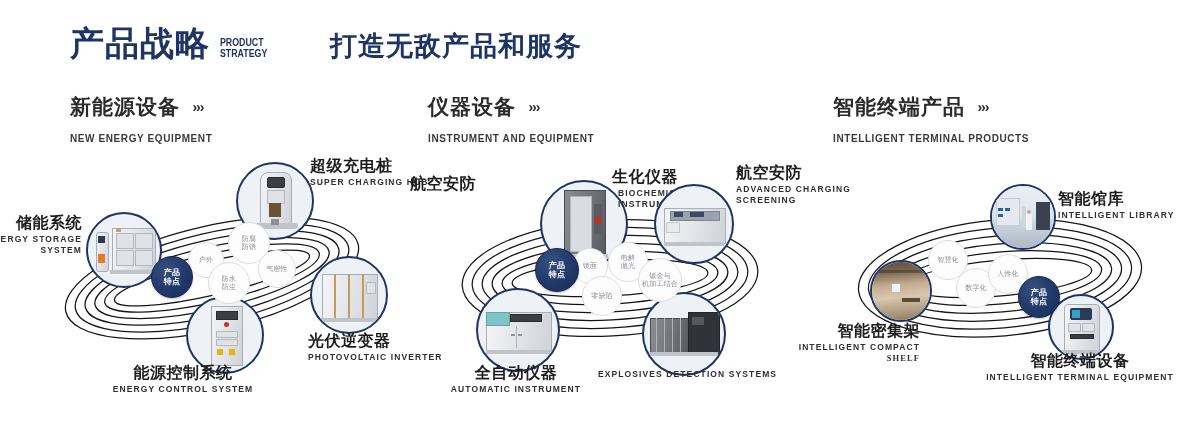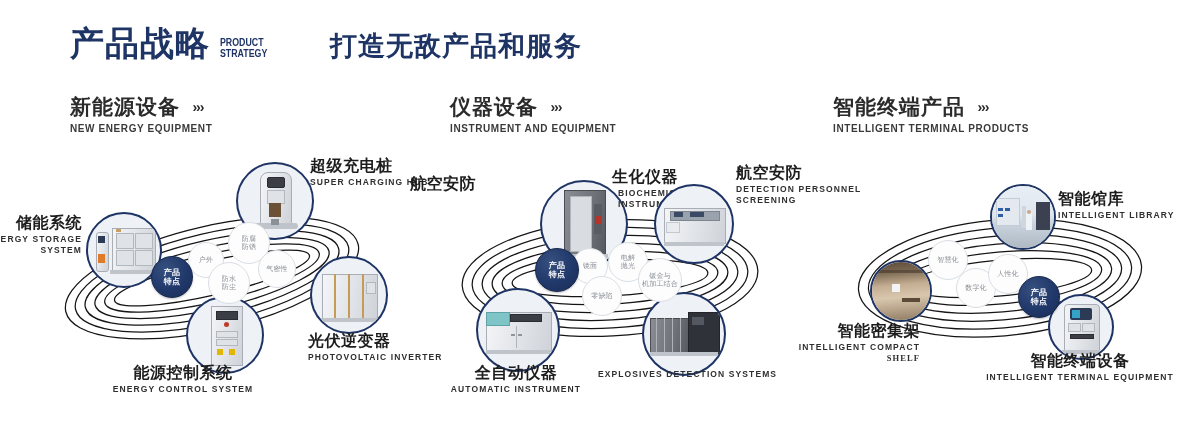--- a/index.html
+++ b/index.html
@@ -26,21 +26,21 @@
   .mast-en div{white-space:nowrap;}
   .mast-slogan{
     position:absolute;left:330px;top:33px;font-size:27px;font-weight:bold;
     color:#1e3465;letter-spacing:1px;line-height:1;
   }
 
   
   .sec-head{position:absolute;}
   .sec-cn{font-size:21px;font-weight:bold;color:#2b2b2b;letter-spacing:1px;line-height:22px;display:inline-block;vertical-align:middle;}
   .chev{display:inline-block;vertical-align:middle;margin-left:8px;color:#2b2b2b;font-size:14px;letter-spacing:-1px;font-weight:bold;}
-  .sec-en{font-size:10px;font-weight:bold;color:#3a3a3a;letter-spacing:0.6px;margin-top:5px;}
+  .sec-en{font-size:10px;font-weight:bold;color:#3a3a3a;letter-spacing:0.6px;margin-top:15px;}
 
   
   .cluster{position:absolute;}
   .orbits{position:absolute;left:0;top:0;}
 
   .node{position:absolute;border-radius:50%;overflow:hidden;
         border:2px solid #1e3465;background:#eef1f5;}
   .node .art{position:absolute;left:0;top:0;right:0;bottom:0;}
 
   
@@ -100,21 +100,21 @@
   <div class="mast-slogan">打造无敌产品和服务</div>
 
   <div class="sec-head" style="left:70px;top:96px;">
     <div>
       <span class="sec-cn">新能源设备</span>
       <span class="chev">›››</span>
     </div>
     <div class="sec-en">NEW ENERGY EQUIPMENT</div>
   </div>
 
-  <div class="sec-head" style="left:450px;top:96px;">
+  <div class="sec-head" style="left:428px;top:96px;">
     <div>
       <span class="sec-cn">仪器设备</span>
       <span class="chev">›››</span>
     </div>
     <div class="sec-en">INSTRUMENT AND EQUIPMENT</div>
   </div>
 
   <div class="sec-head" style="left:833px;top:96px;">
     <div>
       <span class="sec-cn">智能终端产品</span>
@@ -261,21 +261,21 @@
         <div class="dev cab" style="left:8px;top:22px;width:60px;height:34px;"></div>
         <div class="dev pnl-d" style="left:14px;top:25px;width:48px;height:8px;background:#9aa3ad;border-color:#7d858e;"></div>
         <div class="dev" style="left:18px;top:26px;width:9px;height:5px;background:#3a4a64;"></div>
         <div class="dev" style="left:34px;top:26px;width:14px;height:5px;background:#3a4a64;"></div>
         <div class="dev" style="left:10px;top:36px;width:12px;height:9px;background:#e9ecef;border:1px solid #c3c8ce;"></div>
         <div class="dev floor" style="left:8px;top:56px;width:60px;height:4px;"></div>
       </div>
     </div>
     <div class="cap l" style="left:336px;top:14px;">
       <div class="cn">航空安防</div>
-      <div class="en">DETECTION PERSONNEL</div>
+      <div class="en">ADVANCED CHARGING</div>
       <div class="en" style="margin-top:0;">SCREENING</div>
     </div>
 
     <div class="node" style="left:76px;top:138px;width:80px;height:80px;">
       <div class="art">
         <div class="dev cab" style="left:8px;top:22px;width:64px;height:38px;"></div>
         <div class="dev" style="left:8px;top:22px;width:22px;height:12px;background:#7fc5c8;border:1px solid #5fa3a6;"></div>
         <div class="dev pnl-d" style="left:32px;top:24px;width:30px;height:6px;"></div>
         <div class="dev" style="left:38px;top:36px;width:1px;height:22px;background:#b0b5bc;"></div>
         <div class="dev" style="left:33px;top:44px;width:4px;height:2px;background:#8e949c;"></div>

